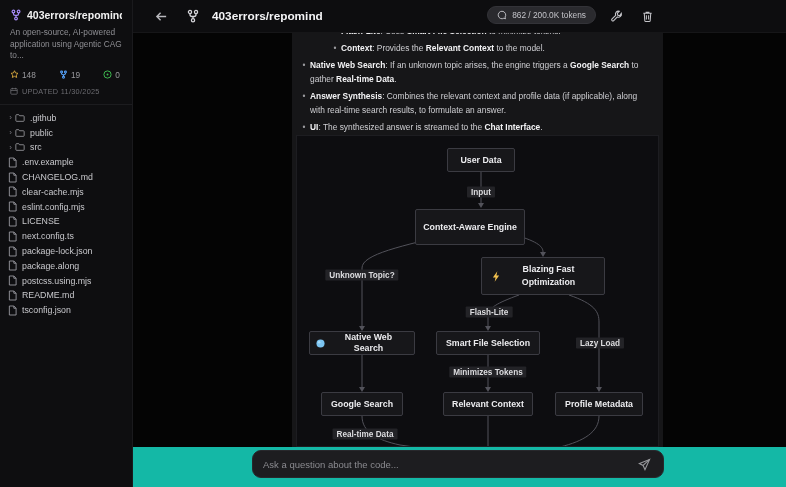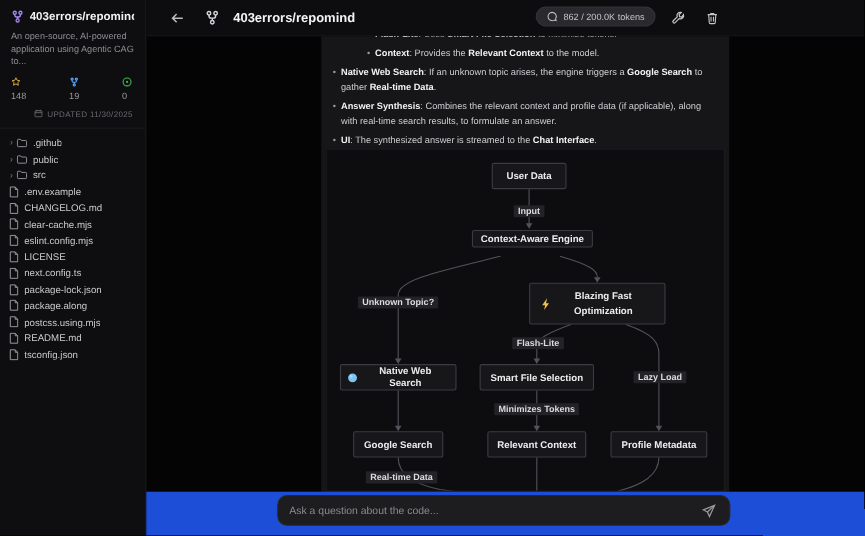--- a/index.html
+++ b/index.html
@@ -8,22 +8,22 @@
   .app { position:relative; width:786px; height:487px; background:#040404; overflow:hidden; }
 
   
   .sidebar { position:absolute; left:0; top:0; width:133px; height:487px;
     background:#0e0e10; border-right:1px solid #1a1a1d; }
   .repo-head { display:flex; align-items:center; gap:5px; padding:9px 10px 4px 10px; }
   .repo-head svg { flex:0 0 auto; }
   .repo-title { font-size:10.5px; font-weight:700; color:#f2f2f2; white-space:nowrap; overflow:hidden; }
   .repo-desc { padding:2px 10px 6px 10px; font-size:8.3px; line-height:11.5px; color:#8e8e93; }
   .stat-row { display:flex; align-items:center; justify-content:space-between; padding:2px 12px 0 10px; }
-  .stat { display:flex; gap:3px; font-size:8.3px; color:#9a9a9e;flex-direction:column; }
-  .updated { display:flex; align-items:center; gap:4px; padding:7px 10px 8px 10px; font-size:7.3px; letter-spacing:.3px; color:#6b6b70;margin-left:21px; }
+  .stat { display:flex; align-items:center; gap:3px; font-size:8.3px; color:#9a9a9e; }
+  .updated { display:flex; align-items:center; gap:4px; padding:7px 10px 8px 10px; font-size:7.3px; letter-spacing:.3px; color:#6b6b70; }
   .sidebar-divider { height:1px; background:#1c1c1f; margin:0 0 6px 0; }
   .tree { padding:0 4px; }
   .tree-row { display:flex; align-items:center; height:14.8px; font-size:8.8px; color:#c9c9cd; cursor:pointer; border-radius:3px; }
   .tree-row .chev { width:9px; text-align:center; color:#7a7a80; font-size:8px; margin-left:2px; }
   .tree-row.file { padding-left:4px; }
   .tree-row svg { flex:0 0 auto; margin-right:5px; }
   .tree-label { white-space:nowrap; overflow:hidden; }
 
   
   .main-header { position:absolute; left:133px; top:0; width:653px; height:33px;
@@ -52,21 +52,21 @@
   .node { position:absolute; display:flex; align-items:center; justify-content:center;
     background:#17171a; border:1px solid #3b3b42; border-radius:2px;
     font-size:8.8px; font-weight:700; color:#ececef; text-align:center; padding:2px 6px; line-height:11px; }
   .node svg { margin-right:4px; flex:0 0 auto; }
   .node.wrap { flex-wrap:wrap; line-height:13px; }
   .node.wrap svg { margin-right:3px; }
   .elabel { position:absolute; transform:translate(-50%,-50%); background:#232327;
     color:#dcdcdf; font-size:8.2px; font-weight:700; padding:1px 4px; white-space:nowrap; border-radius:1px; }
 
   
-  .chatbar { position:absolute; left:133px; top:447px; width:653px; height:40px; background:#1d4ed8; }
+  .chatbar { position:absolute; left:133px; top:447px; width:653px; height:40px; background:#14b8a6; }
   .chat-input { position:absolute; left:119px; top:3px; width:412px; height:28px;
     background:#1d1d20; border:1px solid #28282c; border-radius:9px; display:flex; align-items:center; padding:0 10px; }
   .chat-input input { flex:1; background:transparent; border:none; outline:none;
     font-family:inherit; font-size:9.5px; color:#ddd; }
   .chat-input input::placeholder { color:#8b8b90; }
   .send-btn { background:none; border:none; cursor:pointer; display:flex; padding:2px; color:#9a9a9e; }
 </style>
 </head>
 <body>
 
@@ -293,21 +293,21 @@
         <path d="M191 219 V252"></path>
           <polygon points="188,251 194,251 191,256" fill="#52525a" stroke="none"></polygon>
         <path d="M65 280 C65 296 80 304 103 309 L132 313"></path>
         <path d="M191 280 V313"></path>
         <path d="M302 280 C302 296 287 305 263 311 L238 315"></path>
       </svg>
 
       <div class="node" style="left:150px;top:12px;width:68px;height:24px">
           <span>User Data</span>
         </div>
-      <div class="node" style="left:132px;top:73px;width:110px;height:16px">
+      <div class="node" style="left:118px;top:73px;width:110px;height:36px">
           <span>Context-Aware Engine</span>
         </div>
       <div class="node wrap" style="left:184px;top:121px;width:124px;height:38px">
         <svg width="8" height="11" viewBox="0 0 9 12">
             <polygon points="6,0 1,7 4,7 3,12 8,5 5,5" fill="#f2c14e"></polygon>
           </svg>
         <span style="max-width:92px">Blazing Fast Optimization</span>
       </div>
       <div class="node" style="left:12px;top:195px;width:106px;height:24px">
         <svg width="9" height="9" viewBox="0 0 10 10">

